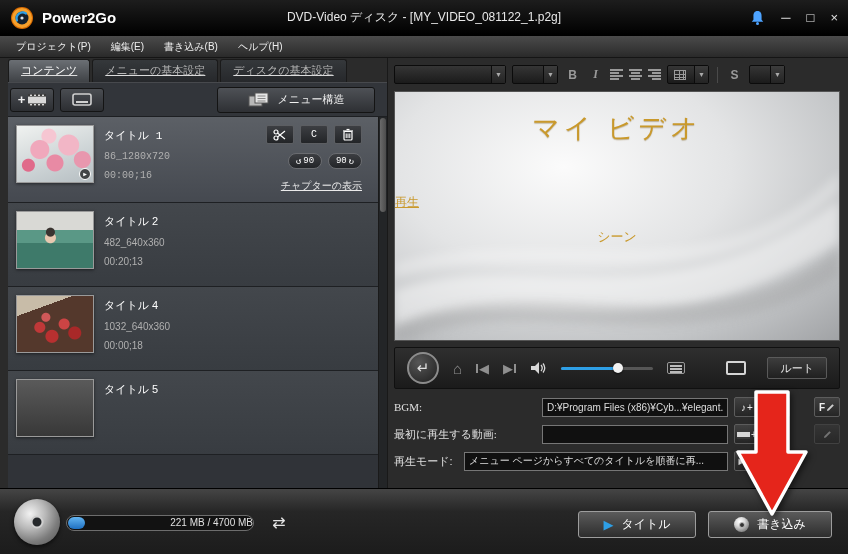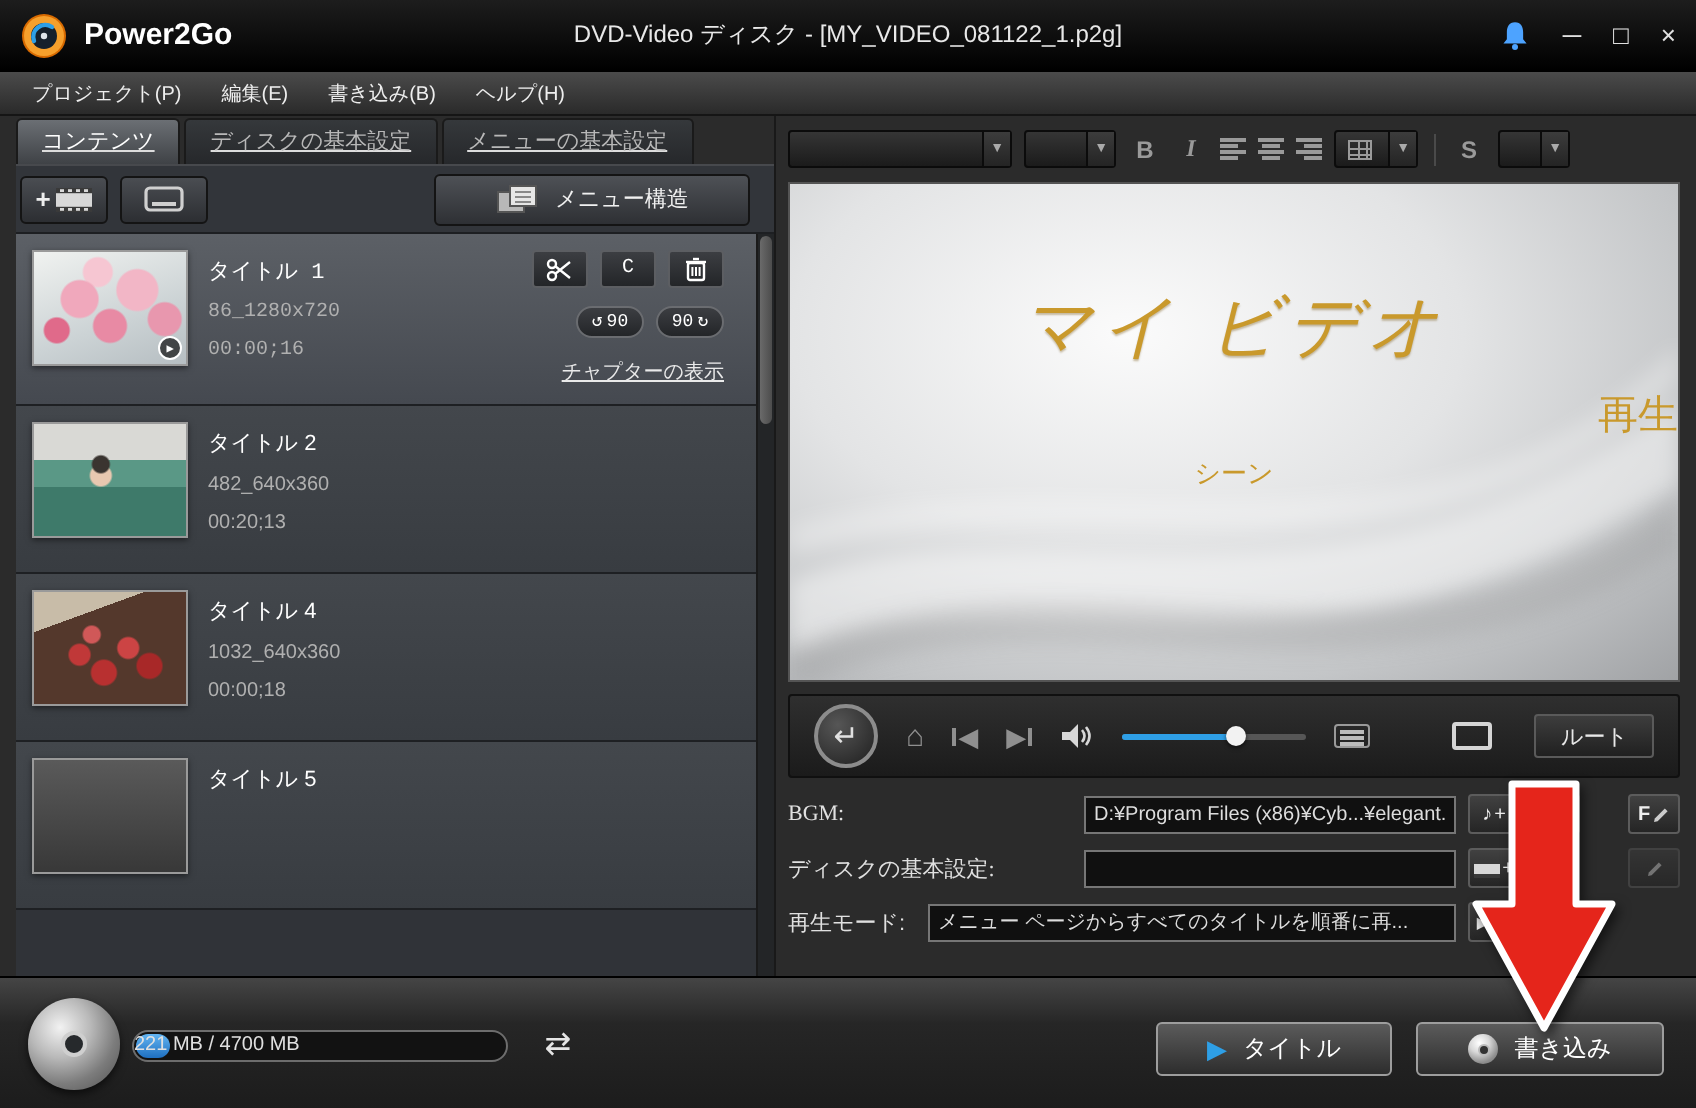--- a/index.html
+++ b/index.html
@@ -84,22 +84,22 @@
   .fmt-letter.it{font-style:italic;font-family:"Liberation Serif",serif;}
   .ico-align{width:13px;height:11px;background-repeat:no-repeat;cursor:pointer;}
   .al-l{background-image:linear-gradient(#9a9a9a 0 0),linear-gradient(#9a9a9a 0 0),linear-gradient(#9a9a9a 0 0),linear-gradient(#9a9a9a 0 0);background-position:0 0,0 3px,0 6px,0 9px;background-size:13px 2px,9px 2px,13px 2px,9px 2px;}
   .al-c{background-image:linear-gradient(#9a9a9a 0 0),linear-gradient(#9a9a9a 0 0),linear-gradient(#9a9a9a 0 0),linear-gradient(#9a9a9a 0 0);background-position:0 0,2px 3px,0 6px,2px 9px;background-size:13px 2px,9px 2px,13px 2px,9px 2px;}
   .al-r{background-image:linear-gradient(#9a9a9a 0 0),linear-gradient(#9a9a9a 0 0),linear-gradient(#9a9a9a 0 0),linear-gradient(#9a9a9a 0 0);background-position:0 0,4px 3px,0 6px,4px 9px;background-size:13px 2px,9px 2px,13px 2px,9px 2px;}
   .ico-grid{width:12px;height:10px;border:1px solid #9a9a9a;background-image:linear-gradient(#9a9a9a 0 0),linear-gradient(#9a9a9a 0 0),linear-gradient(#9a9a9a 0 0),linear-gradient(#9a9a9a 0 0);background-position:0 3px,0 6px,4px 0,8px 0;background-size:12px 1px,12px 1px,1px 10px,1px 10px;background-repeat:no-repeat;}
   .fmt-sep{width:1px;height:16px;background:#4a4a4a;margin:0 2px;}
 
   .menu-preview{position:relative;height:250px;border:1px solid #545454;background:radial-gradient(ellipse 420px 260px at 38% 30%,#fbfbfb,#e3e4e5 40%,#c3c5c7 70%,#97999c 100%);overflow:hidden;}
   .swirl{position:absolute;inset:0;width:100%;height:100%;filter:blur(5px);}
-  .mp-title{position:absolute;top:48px;width:100%;text-align:center;font-size:35px;letter-spacing:4px;color:#c9992c;text-shadow:0 1px 1px rgba(110,75,0,.35);font-style:italic;}
-  .mp-play{position:absolute;top:102px;width:100%;text-align:right;font-size:20px;color:#c9992c;cursor:pointer;}
+  .mp-title{position:absolute;top:18px;width:100%;text-align:center;font-size:27px;letter-spacing:4px;color:#c9992c;text-shadow:0 1px 1px rgba(110,75,0,.35);}
+  .mp-play{position:absolute;top:102px;width:100%;text-align:left;font-size:12px;color:#c9992c;cursor:pointer;text-decoration:underline;}
   .mp-scenes{position:absolute;top:136px;width:100%;text-align:center;font-size:13px;color:#c9992c;cursor:pointer;}
 
   .navbar{height:42px;margin-top:6px;background:linear-gradient(#2f2f2f,#1b1b1b);border:1px solid #101010;border-radius:2px;display:flex;align-items:center;padding:0 12px;gap:14px;}
   .enter-btn{width:32px;height:32px;border-radius:50%;border:2px solid #8c8c8c;background:radial-gradient(circle at 35% 30%,#565656,#1f1f1f);color:#e0e0e0;font-size:15px;display:flex;align-items:center;justify-content:center;cursor:pointer;flex:none;}
   .nav-ico{color:#8f8f8f;font-size:13px;display:flex;align-items:center;gap:1px;cursor:pointer;}
   .nav-ico .bar{width:2px;height:9px;background:#8f8f8f;display:inline-block;}
   .vol-slider{width:92px;height:12px;position:relative;cursor:pointer;}
   .vol-track{position:absolute;top:5px;left:0;width:100%;height:3px;background:#565656;border-radius:2px;}
   .vol-fill{position:absolute;top:5px;left:0;width:60%;height:3px;background:#2e9fe6;border-radius:2px;}
   .vol-knob{position:absolute;top:1px;left:56%;width:10px;height:10px;border-radius:50%;background:#f2f2f2;box-shadow:0 1px 2px rgba(0,0,0,.6);}
@@ -120,21 +120,21 @@
   .sbtn.far{margin-left:auto;}
   .sbtn.dim{opacity:.45;}
   .sbtn.ghost{visibility:hidden;}
 
   
   .bottombar{position:relative;height:66px;background:linear-gradient(#454545,#262626 35%,#1c1c1c);border-top:1px solid #000;}
   .disc-icon{position:absolute;left:14px;top:10px;width:46px;height:46px;border-radius:50%;background:radial-gradient(circle at 35% 32%,#f2f2f2,#b9b9b9 35%,#7c7c7c 65%,#4e4e4e 100%);box-shadow:0 2px 4px rgba(0,0,0,.6);}
   .disc-hole{position:absolute;left:50%;top:50%;transform:translate(-50%,-50%);width:13px;height:13px;border-radius:50%;background:#26292c;border:2px solid #cfcfcf;}
   .capacity{position:absolute;left:66px;top:26px;width:188px;height:16px;border:1px solid #6d6d6d;border-radius:9px;background:#121212;overflow:hidden;}
   .cap-fill{position:absolute;left:1px;top:1px;bottom:1px;width:17px;background:linear-gradient(#63b5f2,#1e6fc0);border-radius:8px;}
-  .cap-text{position:absolute;width:100%;text-align:left;font-size:10px;color:#e0e0e0;line-height:14px;}
+  .cap-text{position:absolute;width:100%;text-align:right;font-size:10px;color:#e0e0e0;line-height:14px;}
   .swap-btn{position:absolute;left:266px;top:20px;width:26px;height:26px;color:#e5e5e5;font-size:16px;display:flex;align-items:center;justify-content:center;cursor:pointer;}
   .action-btn{position:absolute;top:22px;height:27px;background:linear-gradient(#5b5b5b,#2d2d2d);border:1px solid #9d9d9d;border-radius:3px;color:#fff;font-size:12px;display:flex;align-items:center;justify-content:center;gap:8px;cursor:pointer;}
   .preview-btn{right:152px;width:118px;}
   .burn-btn{right:16px;width:124px;}
   .blue-play{color:#2e9fe6;font-size:13px;}
   .mini-disc{position:relative;width:15px;height:15px;border-radius:50%;background:radial-gradient(circle at 38% 30%,#fff,#d8d8d8 35%,#8f8f8f 70%,#6f6f6f);flex:none;}
   .mini-disc::after{content:"";position:absolute;left:50%;top:50%;transform:translate(-50%,-50%);width:4px;height:4px;border-radius:50%;background:#333;border:1px solid #bbb;}
 
   .red-arrow{position:absolute;inset:0;width:848px;height:554px;pointer-events:none;z-index:50;}
 </style>
@@ -169,22 +169,22 @@
     <span class="menu-item">編集(E)</span>
     <span class="menu-item">書き込み(B)</span>
     <span class="menu-item">ヘルプ(H)</span>
   </div>
 
   <div class="main">
 
     <div class="left-panel">
       <div class="tabs">
         <div class="tab active">コンテンツ</div>
+        <div class="tab">メニューの基本設定</div>
         <div class="tab">ディスクの基本設定</div>
-        <div class="tab">メニューの基本設定</div>
       </div>
 
       <div class="left-toolbar">
         <div class="tool-btn">
           <span style="font-size:13px;font-weight:bold;">+</span>
           <svg width="18" height="12">
             <rect x="0" y="0" width="18" height="12" fill="#d8d8d8"></rect>
             <rect x="0" y="0" width="18" height="2.6" fill="#3a3a3a"></rect>
             <rect x="0" y="9.4" width="18" height="2.6" fill="#3a3a3a"></rect>
             <rect x="2" y="0.6" width="2" height="1.4" fill="#d8d8d8"></rect>
@@ -385,21 +385,21 @@
             <div class="sbtn far">
               <span style="font-weight:bold;">F</span>
               <svg width="9" height="9">
                   <path d="M1 8 L2.8 7.6 L7.8 2.6 L6.4 1.2 L1.4 6.2 Z" fill="#ccc"></path>
                 </svg>
             </div>
           </div>
         </div>
 
         <div class="set-row">
-          <span class="set-label lbl-w">ディスクの基本設定:</span>
+          <span class="set-label lbl-w">最初に再生する動画:</span>
           <input class="set-input" readonly="" value="" style="">
           <div class="btn-group">
             <div class="sbtn">
               <svg width="13" height="9">
                 <rect x="0" y="0" width="13" height="9" fill="#d8d8d8"></rect>
                   <rect x="0" y="0" width="13" height="2" fill="#3a3a3a"></rect>
                   <rect x="0" y="7" width="13" height="2" fill="#3a3a3a"></rect>
               </svg>
               <span>+</span>
             </div>

